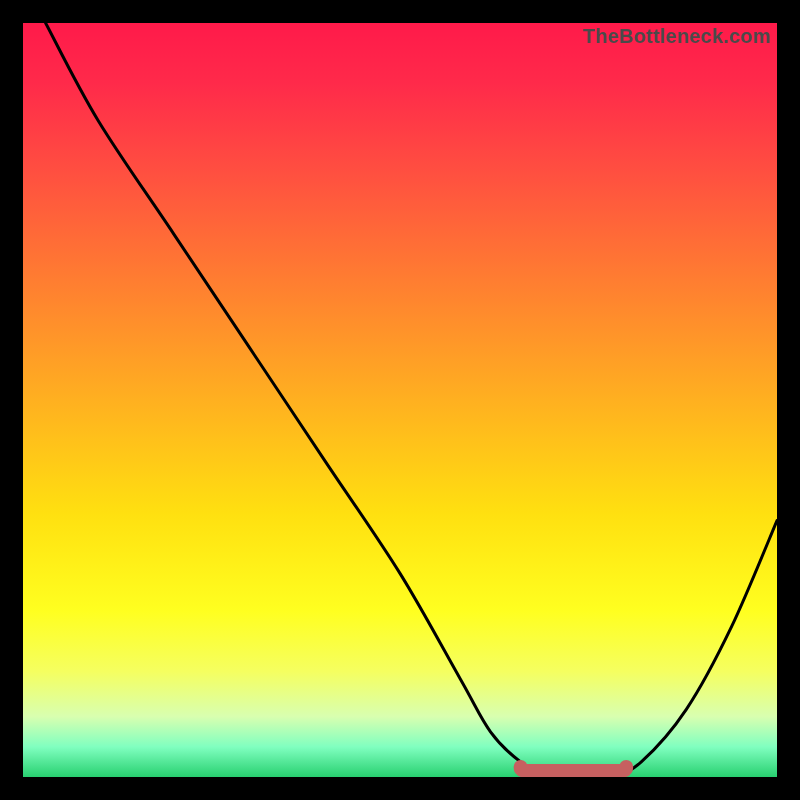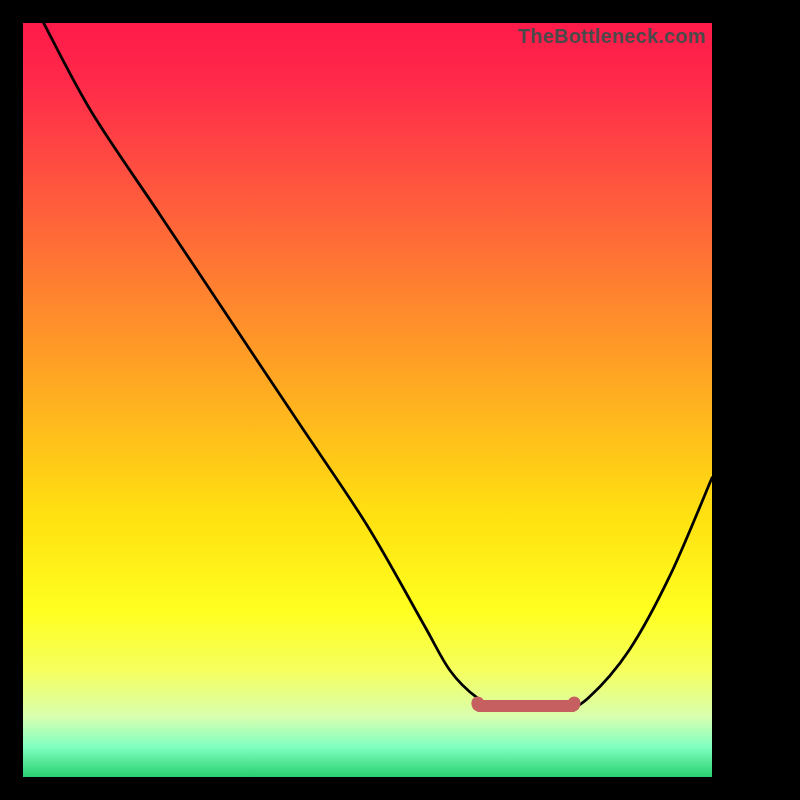--- a/index.html
+++ b/index.html
@@ -13,21 +13,21 @@
   .frame {
     position: relative;
     width: 800px;
     height: 800px;
     background: #000;
   }
   .plot-area {
     position: absolute;
     left: 23px;
     top: 23px;
-    width: 689px;
+    width: 754px;
     height: 754px;
     overflow: hidden;
   }
   .gradient-bg {
     position: absolute;
     inset: 0;
     background: linear-gradient(to bottom,
       #ff1a4a 0%,
       #ff2a4a 8%,
       #ff5040 20%,

